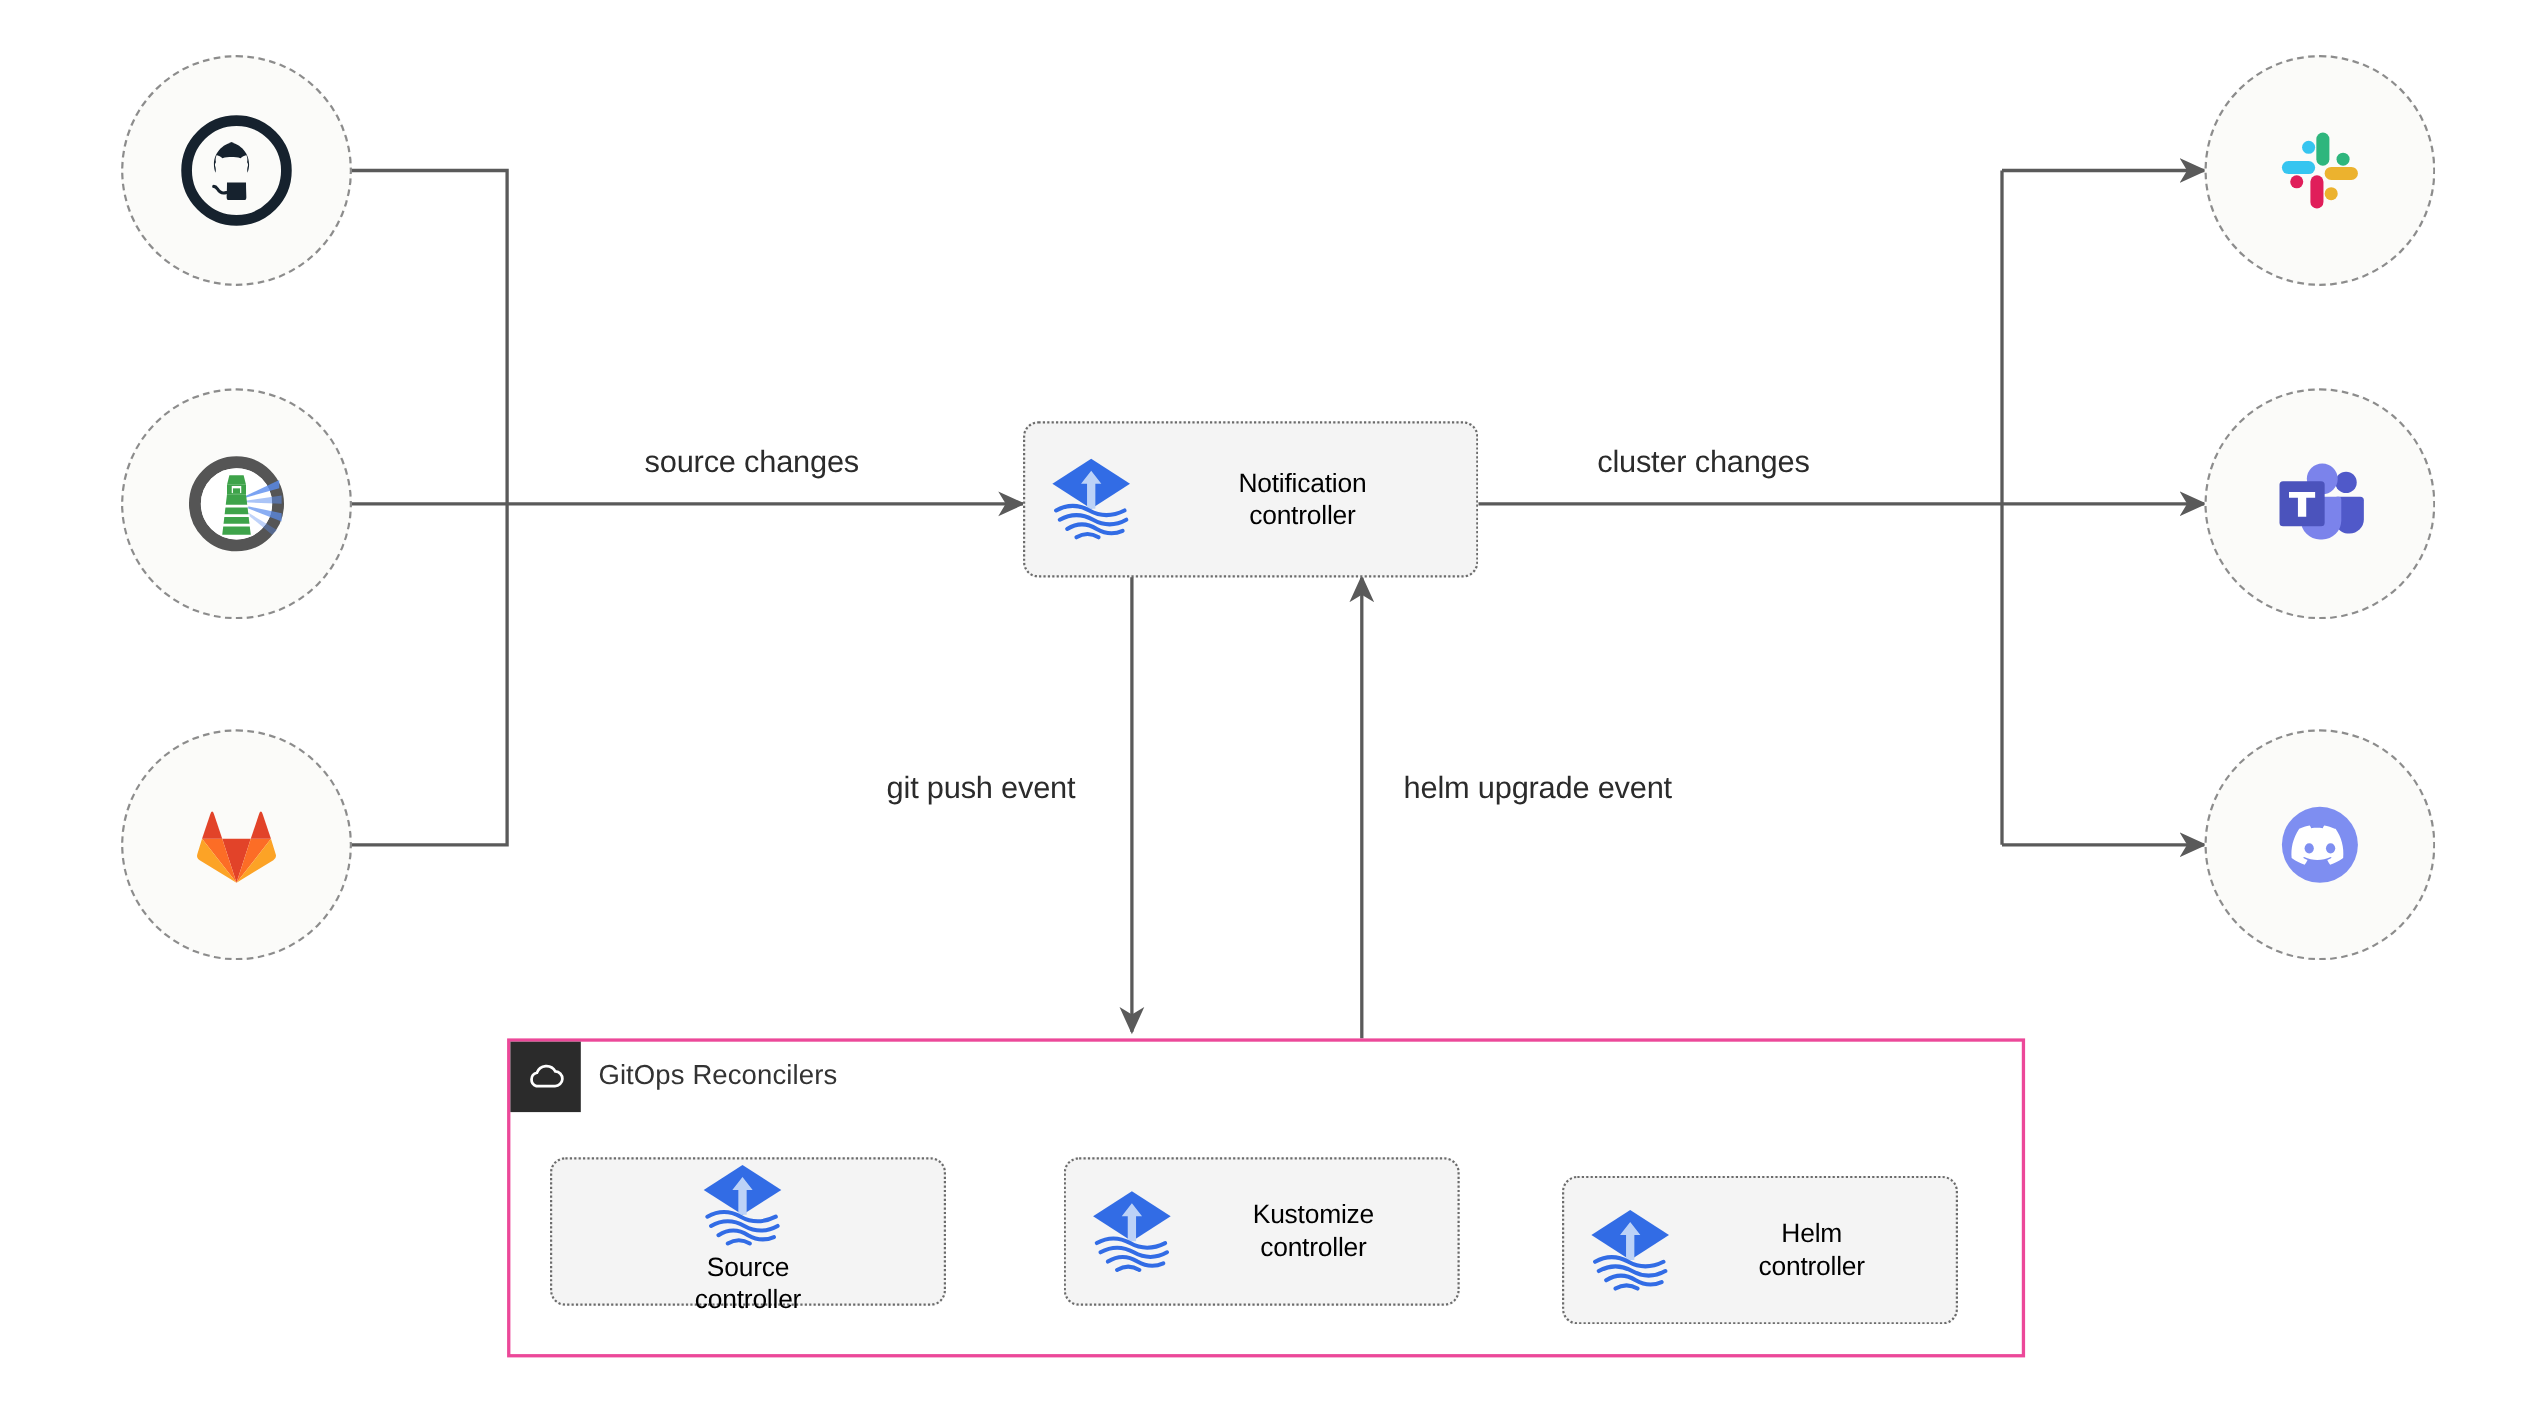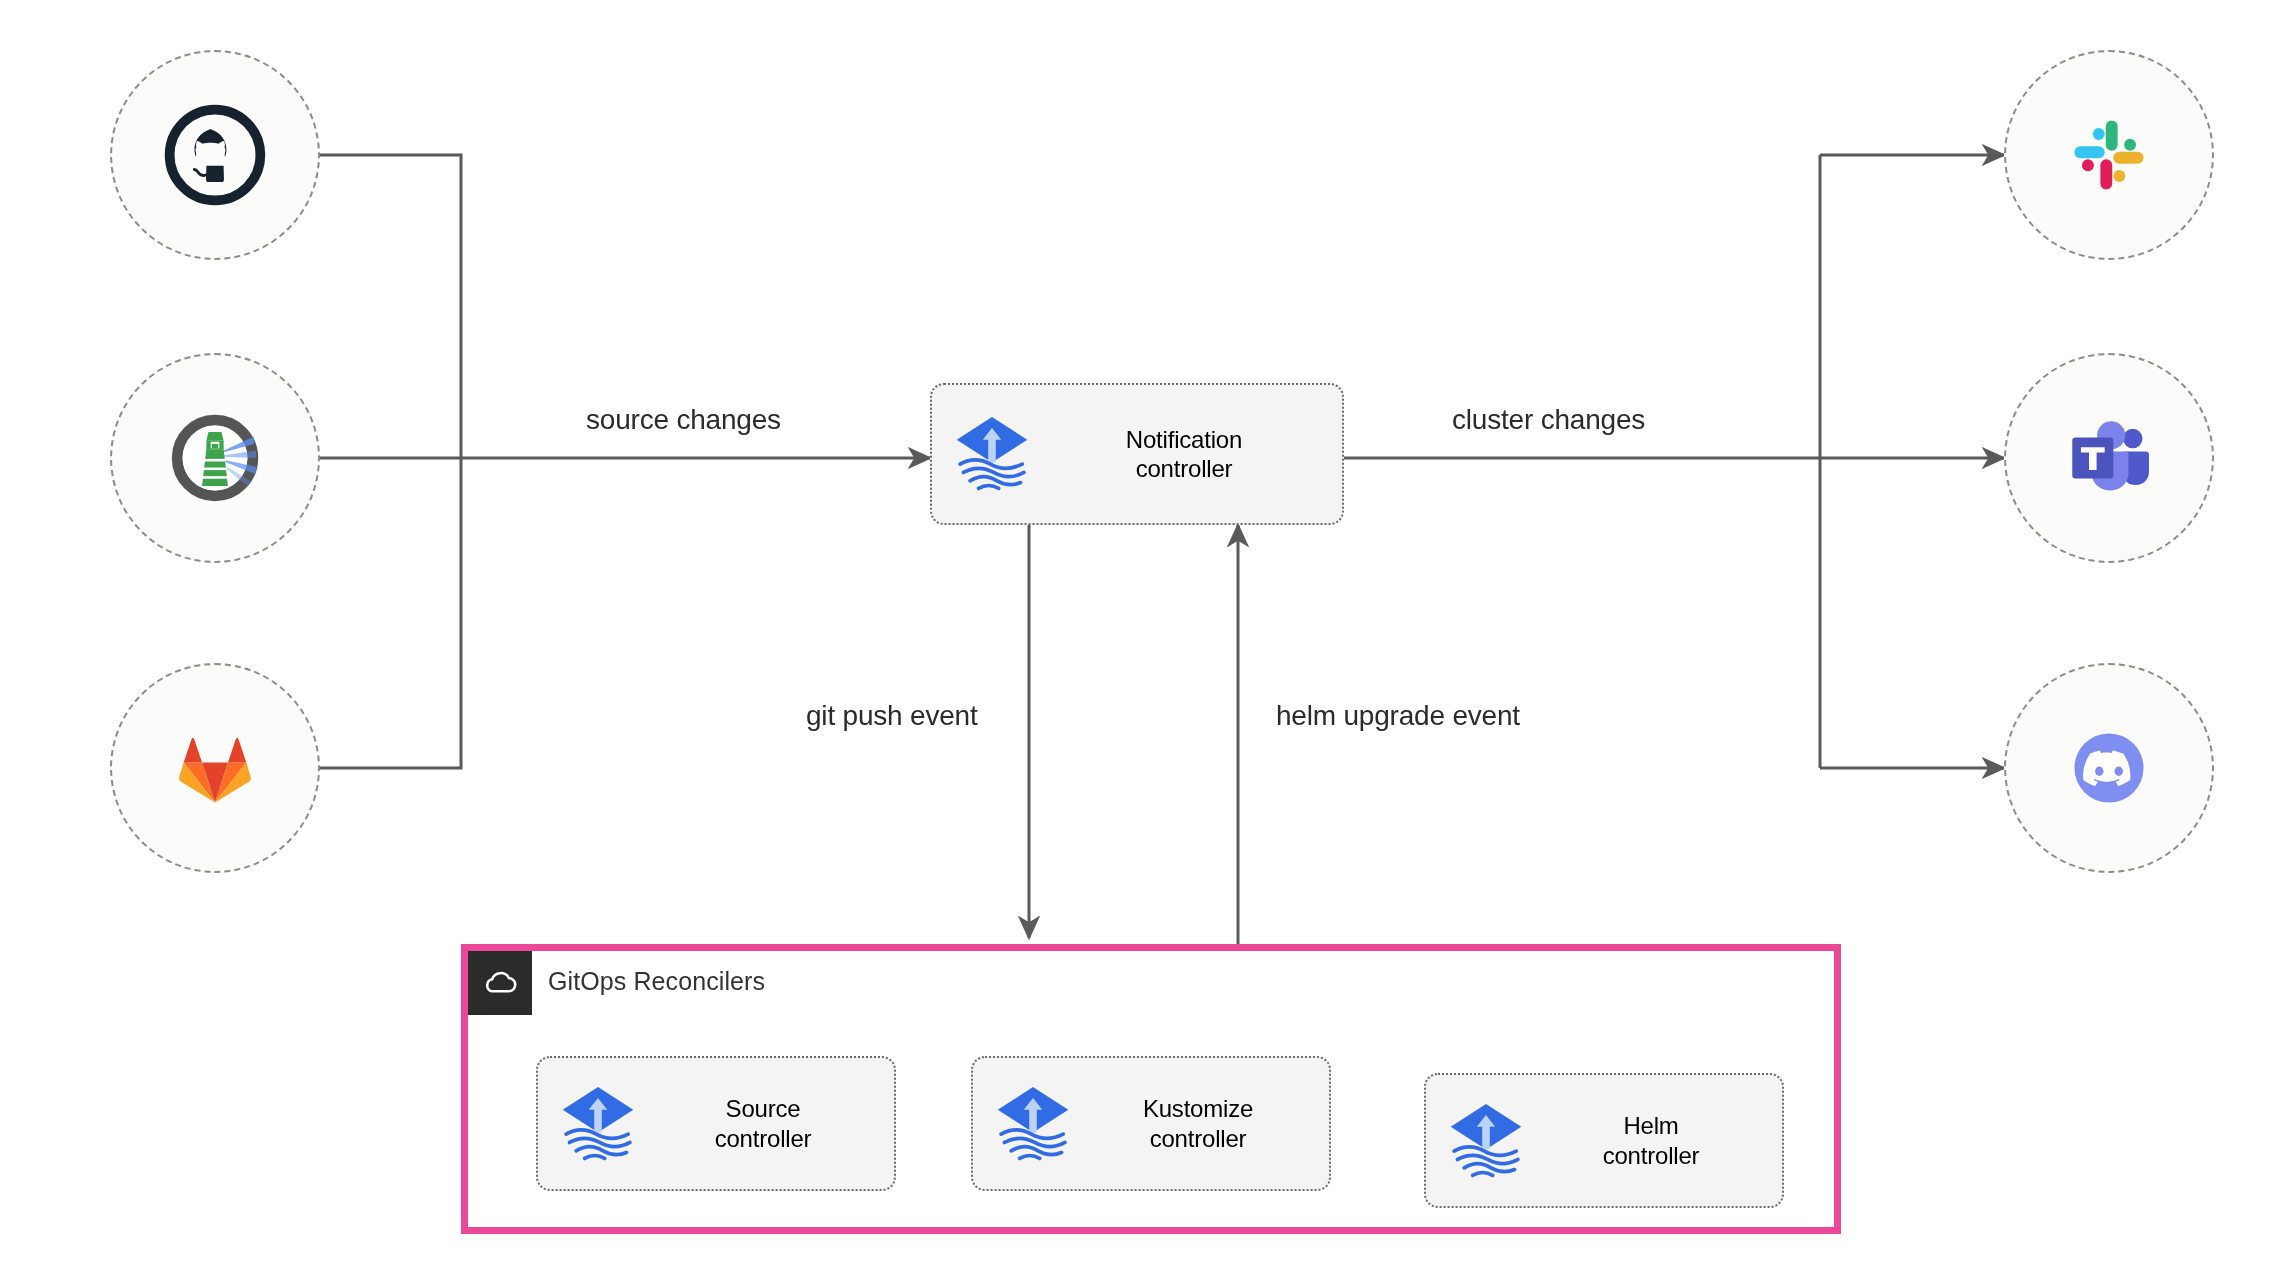--- a/index.html
+++ b/index.html
@@ -76,21 +76,21 @@
   }
 
   
   #gitops-container {
     position: absolute;
     left: 461px;
     top: 944px;
     width: 1380px;
     height: 290px;
     box-sizing: border-box;
-    border: 7px solid #ec4899;
+    border: 3px solid #ec4899;
     background: #ffffff;
   }
   #gitops-header-badge {
     position: absolute;
     left: 0px;
     top: 0px;
     width: 64px;
     height: 64px;
     background: #2b2b2b;
     display: flex;
@@ -262,21 +262,21 @@
   </div>
 
   <div id="gitops-container">
     <div id="gitops-header-badge">
       <svg width="40" height="40" viewBox="0 0 48 48">
         <path fill="none" stroke="#ffffff" stroke-width="3" d="M14 34 h20 a8 8 0 0 0 0.6 -16 A11 11 0 0 0 14.5 19.5 A7.5 7.5 0 0 0 14 34 z"></path>
       </svg>
     </div>
     <div id="gitops-header-title">GitOps Reconcilers</div>
 
-    <div class="ctrl-box" style="left:68px; top:105px; width:360px; height:135px;">
+    <div class="ctrl-box" style="left:36px; top:105px; width:360px; height:135px;flex-direction:column;">
       <svg class="flux-logo" viewBox="0 0 100 100">
         <path fill="#326ce5" d="M50 6 L92 33 L50 60 L8 33 Z"></path>
         <path fill="#bcd2f7" d="M50 19 L61 33 L54.5 33 L54.5 60 L45.5 60 L45.5 33 L39 33 Z"></path>
         <g stroke="#326ce5" stroke-width="4.4" fill="none" stroke-linecap="round">
           <path d="M12 62 Q30 52 48 62 Q66 72 86 62"></path>
           <path d="M16 72 Q34 62 52 72 Q70 82 88 72"></path>
           <path d="M24 82 Q40 72 56 82 Q70 90 84 84"></path>
           <path d="M34 91 Q46 84 58 91"></path>
         </g>
       </svg>

